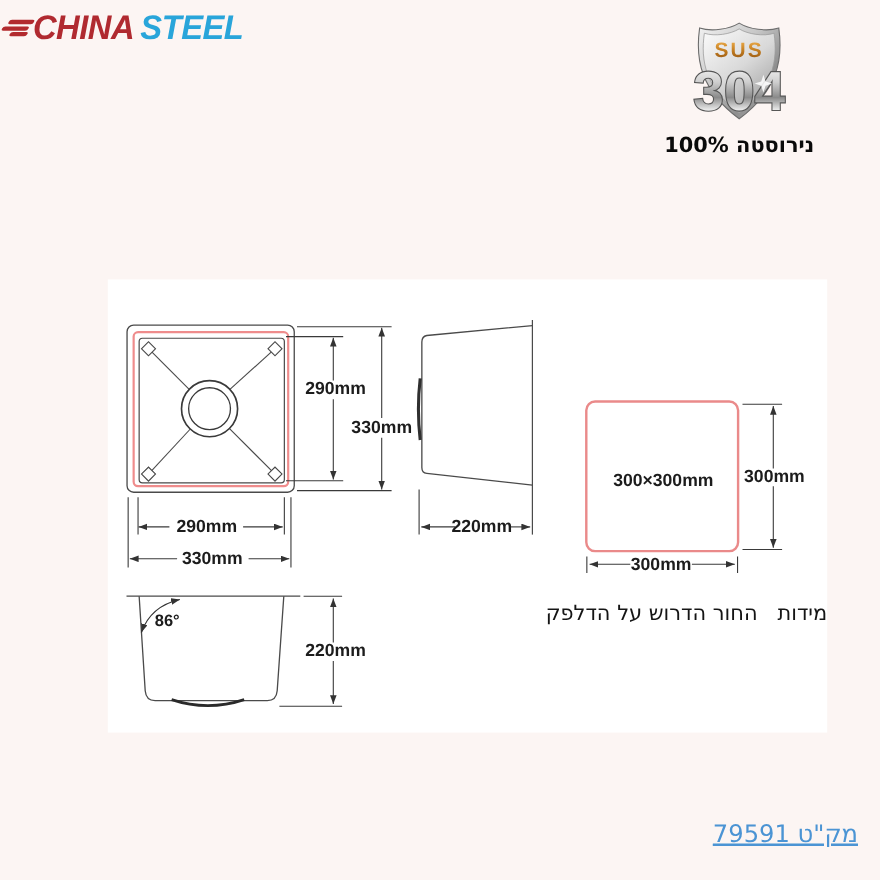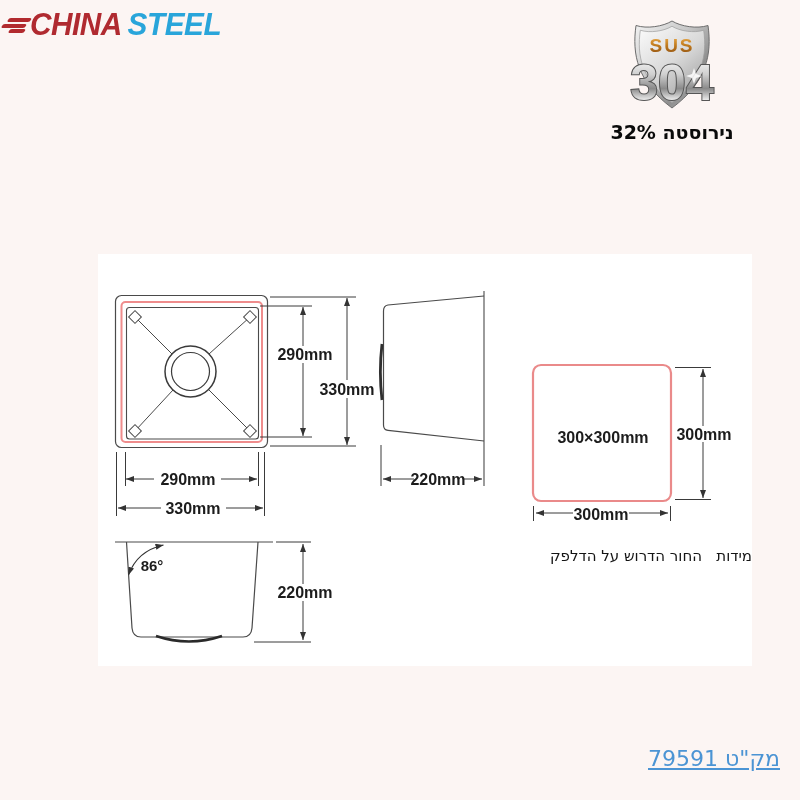--- a/index.html
+++ b/index.html
@@ -21,21 +21,21 @@
   
   .badge-svg{position:absolute;left:612px;top:12px;}
   .badge-sub{position:absolute;left:597px;top:121px;width:150px;text-align:center;direction:rtl;
              font-family:"DejaVu Sans",sans-serif;font-size:19px;font-weight:bold;color:#0a0a0a;}
   
   .panel{position:absolute;left:98px;top:254px;width:654px;height:412px;background:#ffffff;}
   .drawing-svg{position:absolute;left:95px;top:255px;}
   .dim{font-family:"Liberation Sans",sans-serif;font-size:16px;font-weight:700;fill:#1c1c1c;}
   .dim-sm{font-family:"Liberation Sans",sans-serif;font-size:15px;font-weight:700;fill:#1c1c1c;}
   .caption{position:absolute;top:547px;right:48px;width:310px;direction:rtl;text-align:right;
-           font-family:"DejaVu Sans",sans-serif;font-size:15px;color:#151515;}
+           font-family:"DejaVu Sans",sans-serif;font-size:19px;color:#151515;}
   
   .catalog{position:absolute;top:746px;right:20px;direction:rtl;
            font-family:"DejaVu Sans",sans-serif;font-size:22px;color:#4b94d4;text-decoration:underline;}
   .catalog a{color:inherit;text-decoration:inherit;}
 </style>
 </head>
 <body>
 
 <div class="logo">
   <span>
@@ -69,21 +69,21 @@
         <stop offset=".8" stop-color="#e9e9e9"></stop>
       <stop offset="1" stop-color="#7a7a7a"></stop>
     </linearGradient>
   </defs>
   <path d="M60,9 C51,14.5 35,17 24,13.5 C20,42 25,70 60,96 C95,70 100,42 96,13.5 C85,17 69,14.5 60,9 Z" fill="url(#rim)" stroke="#6d6d6d" stroke-width="1"></path>
   <path d="M60,9 C51,14.5 35,17 24,13.5 C20,42 25,70 60,96 C95,70 100,42 96,13.5 C85,17 69,14.5 60,9 Z" transform="translate(60,53) scale(0.88) translate(-60,-53)" fill="url(#innerShield)" stroke="#9c9c9c" stroke-width=".8"></path>
   <text x="60" y="40" text-anchor="middle" font-size="19" font-weight="bold" letter-spacing="2" fill="url(#gold)" font-family="Liberation Sans, sans-serif">SUS</text>
   <text x="60" y="88" text-anchor="middle" font-size="50" font-weight="bold" fill="url(#silverTxt)" stroke="#565656" stroke-width="2" paint-order="stroke" font-family="Liberation Sans, sans-serif">304</text>
   <path d="M82,56 l2,6 l6,2 l-6,2 l-2,6 l-2,-6 l-6,-2 l6,-2 z" fill="#ffffff" opacity=".85"></path>
 </svg>
-<div class="badge-sub">נירוסטה 32%</div>
+<div class="badge-sub">נירוסטה 100%</div>
 
 <div class="panel"></div>
 
 <svg class="drawing-svg" width="660" height="415" viewBox="95 255 660 415">
   <defs>
     <marker id="mE" markerWidth="9" markerHeight="7" refX="8" refY="3" orient="auto" markerUnits="userSpaceOnUse">
       <path d="M0,0 L8,3 L0,6 Z" fill="#333"></path>
     </marker>
     <marker id="mS" markerWidth="9" markerHeight="7" refX="8" refY="3" orient="auto-start-reverse" markerUnits="userSpaceOnUse">
       <path d="M0,0 L8,3 L0,6 Z" fill="#333"></path>

